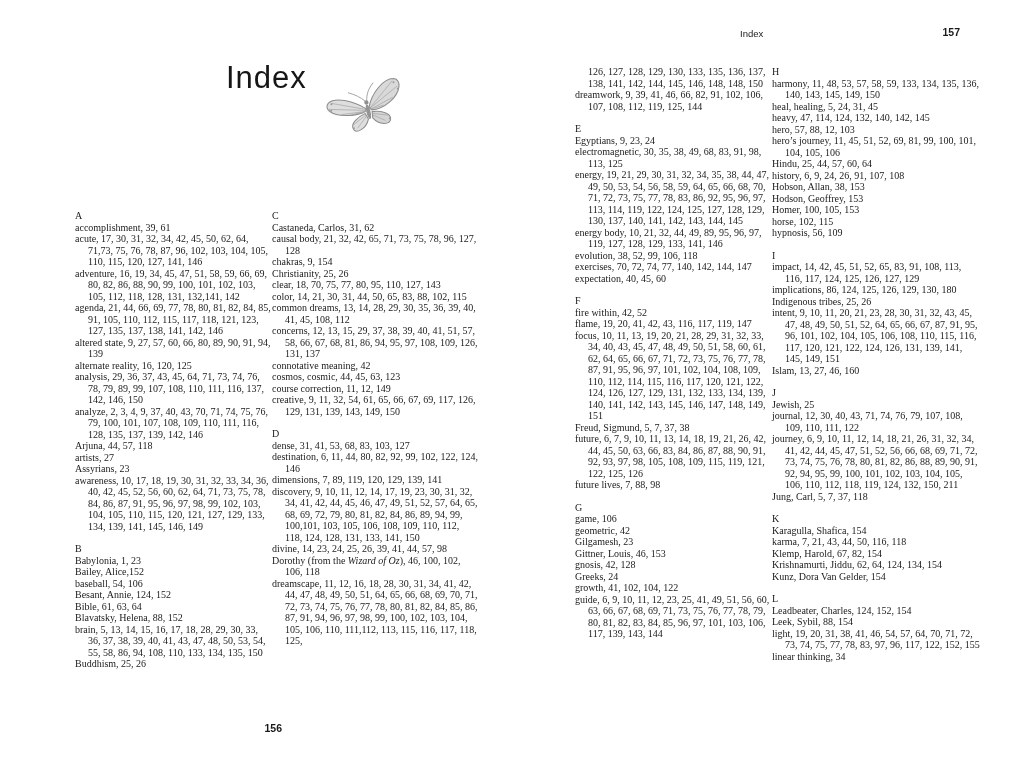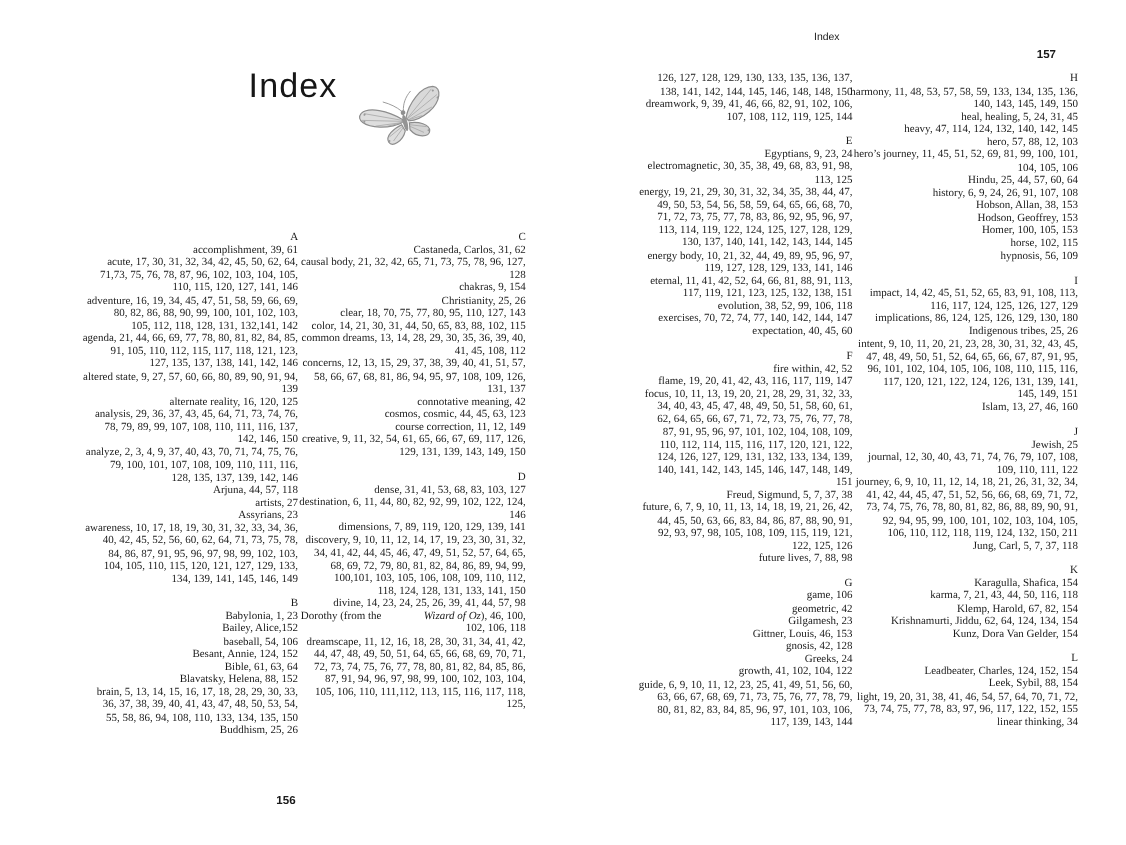--- a/index.html
+++ b/index.html
@@ -10,42 +10,42 @@
   }
   .page-title{
     position:absolute;left:226px;top:60px;
     font-family:"Liberation Sans", sans-serif;
     font-size:31px;font-weight:400;letter-spacing:1px;color:#161616;
   }
   .butterfly{position:absolute;left:322px;top:74px;width:92px;height:70px;}
   .col{
     position:absolute;
     font-size:10px;line-height:11.5px;color:#1a1a1a;
-    text-align:right;
+    text-align:left;
   }
   .col .letter{margin-top:11px;}
   .col .letter:first-child{margin-top:0;}
   .entry{padding-left:13px;text-indent:-13px;}
   .entry.cont{padding-left:13px;text-indent:0;}
-  .entry i{margin-left:36px;}
+  .entry i{}
   #l-col1{left:75px;top:210px;width:196px;}
   #l-col2{left:272px;top:210px;width:206px;}
   #r-col1{left:575px;top:66px;width:200px;}
   #r-col2{left:772px;top:66px;width:208px;}
   .folio-left{
-    position:absolute;left:238px;top:722px;width:44px;text-align:center;
+    position:absolute;left:238px;top:722px;width:44px;text-align:right;
     font-family:"Liberation Sans", sans-serif;font-weight:700;font-size:10.5px;color:#1a1a1a;
   }
   .running-title{
     position:absolute;left:740px;top:28px;
     font-family:"Liberation Sans", sans-serif;font-size:9.5px;color:#1a1a1a;
   }
   .folio-right{
     position:absolute;left:928px;top:26px;width:32px;text-align:right;
-    font-family:"Liberation Sans", sans-serif;font-weight:700;font-size:10.5px;color:#1a1a1a;margin-top:18px;
+    font-family:"Liberation Sans", sans-serif;font-weight:700;font-size:10.5px;color:#1a1a1a;
   }
 </style>
 </head>
 <body>
 
 <div>
 
   <div class="page-title">Index</div>
 
   <svg class="butterfly" viewBox="0 0 100 78" aria-hidden="true">
@@ -145,21 +145,20 @@
   <div class="folio-right">157</div>
 
   <div class="col" id="r-col1">
       <div class="entry cont">126, 127, 128, 129, 130, 133, 135, 136, 137, 138, 141, 142, 144, 145, 146, 148, 148, 150</div>
       <div class="entry">dreamwork, 9, 39, 41, 46, 66, 82, 91, 102, 106, 107, 108, 112, 119, 125, 144</div>
       <div class="letter">E</div>
       <div class="entry">Egyptians, 9, 23, 24</div>
       <div class="entry">electromagnetic, 30, 35, 38, 49, 68, 83, 91, 98, 113, 125</div>
       <div class="entry">energy, 19, 21, 29, 30, 31, 32, 34, 35, 38, 44, 47, 49, 50, 53, 54, 56, 58, 59, 64, 65, 66, 68, 70, 71, 72, 73, 75, 77, 78, 83, 86, 92, 95, 96, 97, 113, 114, 119, 122, 124, 125, 127, 128, 129, 130, 137, 140, 141, 142, 143, 144, 145</div>
       <div class="entry">energy body, 10, 21, 32, 44, 49, 89, 95, 96, 97, 119, 127, 128, 129, 133, 141, 146</div>
-      <div class="entry">eternal, 11, 41, 42, 52, 64, 66, 81, 88, 91, 113, 117, 119, 121, 123, 125, 132, 138, 151</div>
       <div class="entry">evolution, 38, 52, 99, 106, 118</div>
       <div class="entry">exercises, 70, 72, 74, 77, 140, 142, 144, 147</div>
       <div class="entry">expectation, 40, 45, 60</div>
       <div class="letter">F</div>
       <div class="entry">fire within, 42, 52</div>
       <div class="entry">flame, 19, 20, 41, 42, 43, 116, 117, 119, 147</div>
       <div class="entry">focus, 10, 11, 13, 19, 20, 21, 28, 29, 31, 32, 33, 34, 40, 43, 45, 47, 48, 49, 50, 51, 58, 60, 61, 62, 64, 65, 66, 67, 71, 72, 73, 75, 76, 77, 78, 87, 91, 95, 96, 97, 101, 102, 104, 108, 109, 110, 112, 114, 115, 116, 117, 120, 121, 122, 124, 126, 127, 129, 131, 132, 133, 134, 139, 140, 141, 142, 143, 145, 146, 147, 148, 149, 151</div>
       <div class="entry">Freud, Sigmund, 5, 7, 37, 38</div>
       <div class="entry">future, 6, 7, 9, 10, 11, 13, 14, 18, 19, 21, 26, 42, 44, 45, 50, 63, 66, 83, 84, 86, 87, 88, 90, 91, 92, 93, 97, 98, 105, 108, 109, 115, 119, 121, 122, 125, 126</div>
       <div class="entry">future lives, 7, 88, 98</div>

